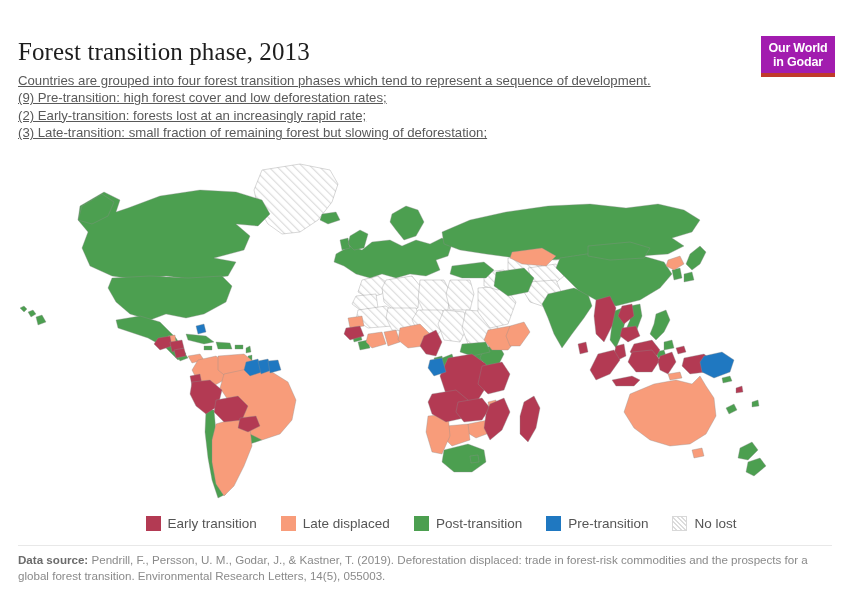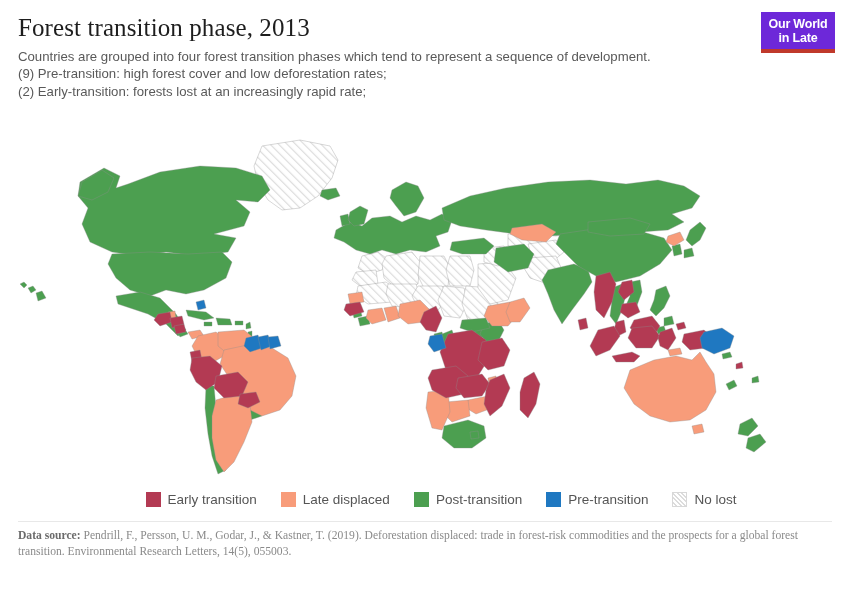--- a/index.html
+++ b/index.html
@@ -21,48 +21,50 @@
     height: 600px;
     position: relative;
     box-sizing: border-box;
     padding: 0;
   }
 
   
   .header {
     padding: 14px 22px 0 18px;
     position: relative;
+    margin-top: 24px;
   }
   .title {
     font-family: "Liberation Serif", serif;
     font-size: 25px;
     font-weight: 400;
     color: #1d1d1d;
     margin: 0 0 6px 0;
     letter-spacing: 0.1px;
     line-height: 1.1;
   }
   .subtitle-block {
     font-size: 13.2px;
     line-height: 17.6px;
     color: #595959;
     max-width: 745px;
   }
   .subtitle-line {
     display: block;
     white-space: nowrap;
+    text-decoration: underline;
   }
 
   
   .owid-logo {
     position: absolute;
     top: 12px;
     right: 15px;
     width: 74px;
-    background: #6d28d9;
+    background: #a21caf;
     border-bottom: 4px solid #c0392b;
     text-align: center;
     padding: 5px 2px 4px 2px;
     box-sizing: border-box;
   }
   .owid-logo span {
     display: block;
     color: #ffffff;
     font-family: "Liberation Sans", sans-serif;
     font-weight: bold;
@@ -130,21 +132,20 @@
 
   
   .footer {
     position: absolute;
     left: 18px;
     top: 528px;
     width: 790px;
     font-size: 11.6px;
     line-height: 16px;
     color: #8a8a8a;
-    font-family: Liberation Serif, serif;
   }
   .footer .src-label {
     font-weight: bold;
     color: #6b6b6b;
   }
   .footer-src {
     margin-bottom: 9px;
   }
   .footer-link {
     color: #8a8a8a;
@@ -163,25 +164,26 @@
 <body>
 
 <div class="page">
 
   <div class="header">
     <h1 class="title">Forest transition phase, 2013</h1>
     <div class="subtitle-block">
       <span class="subtitle-line">Countries are grouped into four forest transition phases which tend to represent a sequence of development.</span>
       <span class="subtitle-line">(9) Pre-transition: high forest cover and low deforestation rates;</span>
       <span class="subtitle-line">(2) Early-transition: forests lost at an increasingly rapid rate;</span>
+      <span class="subtitle-line">(3) Late-transition: small fraction of remaining forest but slowing of deforestation;</span>
     </div>
 
     <div class="owid-logo">
       <span>Our World</span>
-      <span>in Late</span>
+      <span>in Godar</span>
     </div>
   </div>
 
   <div class="map-area">
     <svg viewBox="0 0 850 350" xmlns="http://www.w3.org/2000/svg">
       <defs>
         <pattern id="nodata-hatch" width="6" height="6" patternUnits="userSpaceOnUse" patternTransform="rotate(-45)">
           <rect width="6" height="6" fill="#ffffff"></rect>
           <line x1="0" y1="0" x2="0" y2="6" stroke="#dcdcdc" stroke-width="2.4"></line>
         </pattern>

